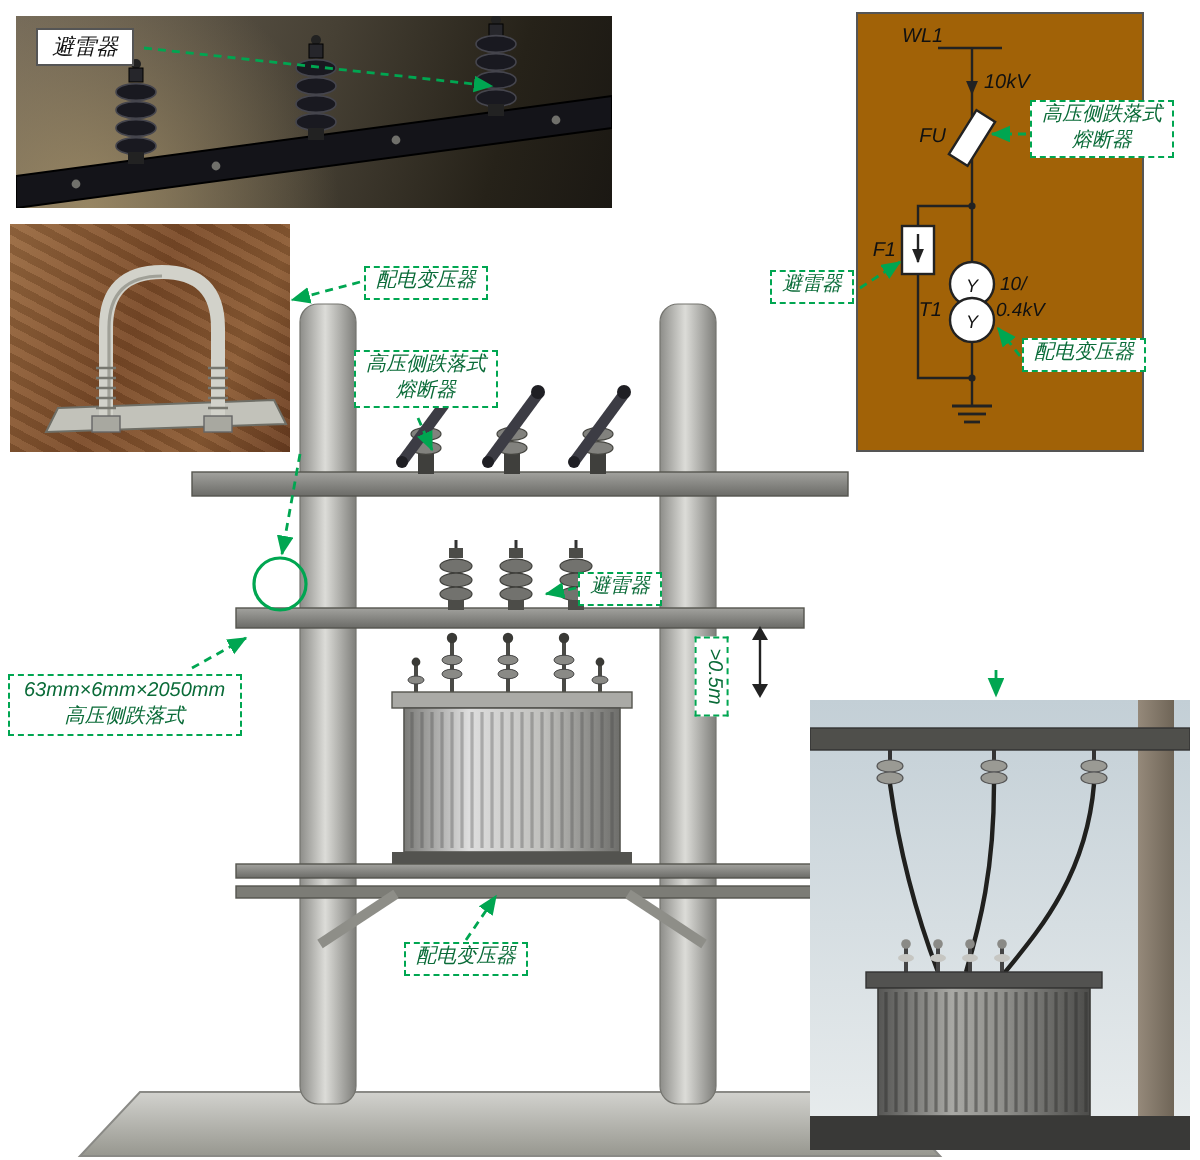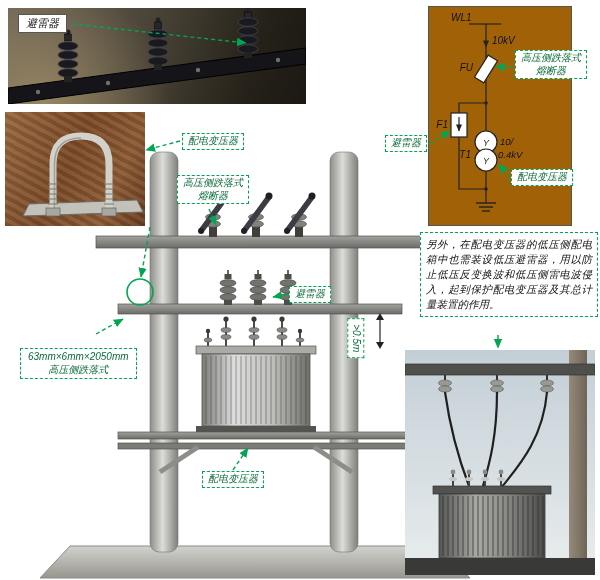--- a/index.html
+++ b/index.html
@@ -15,21 +15,21 @@
   #note-right{left:420px;top:232px;width:166px;padding:4px 5px;border:1.5px dashed #00a651;}
   #schematic{position:absolute;left:428px;top:6px;width:144px;height:220px;border:1px solid #555;
              background:#a16207;z-index:20;box-sizing:border-box;}
   .glabel{position:absolute;z-index:40;background:#fff;border:1.5px dashed #00a651;color:#0a6b38;
           font-size:10px;line-height:1.25;text-align:center;padding:1px 5px;white-space:nowrap;}
   #lbl-photo-arr{position:absolute;left:18px;top:14px;z-index:40;background:#fff;border:1px solid #555;
           color:#111;font-size:11px;padding:1px 7px;white-space:nowrap;}
   #lbl-fuse-main{left:177px;top:175px;}
   #lbl-arr-main{left:289px;top:286px;}
   #lbl-trans-main{left:202px;top:471px;}
-  #lbl-crossarm{left:20px;top:337px;padding:2px 7px;margin-top:11px;}
+  #lbl-crossarm{left:4px;top:337px;padding:2px 7px;}
   #lbl-dim{left:336px;top:330px;transform:rotate(90deg);}
   #lbl-clamp{left:182px;top:133px;}
   #lbl-sch-fuse{left:515px;top:50px;}
   #lbl-sch-arr{left:385px;top:135px;}
   #lbl-sch-trans{left:511px;top:169px;}
   #photo-arr{left:8px;top:8px;width:298px;height:96px;
      background:radial-gradient(circle at 12% 100%, rgba(165,145,105,.8), rgba(165,145,105,0) 45%),
                 linear-gradient(105deg,#6e6557,#464034 50%,#262219 80%,#1b1813);}
   #photo-clamp{left:5px;top:112px;width:140px;height:114px;
      background:repeating-linear-gradient(28deg, rgba(0,0,0,.10) 0 4px, rgba(255,255,255,.05) 4px 8px),
@@ -260,21 +260,20 @@
     <div>熔断器</div>
   </div>
   <div id="lbl-arr-main" class="glabel">避雷器</div>
   <div id="lbl-trans-main" class="glabel">配电变压器</div>
   <div id="lbl-crossarm" class="glabel">
     <div>63mm×6mm×2050mm</div>
     <div>高压侧跌落式</div>
   </div>
   <div id="lbl-dim" class="glabel">&gt;0.5m</div>
 
-  <div id="note-right" class="note">另外，在配电变压器的低压侧配电箱中也需装设低压避雷器，用以防止低压反变换波和低压侧雷电波侵入，起到保护配电变压器及其总计量装置的作用。</div>
 
   <div id="photo-trans" class="photo">
     <svg width="190" height="225" viewBox="0 0 190 225">
       <defs>
         <linearGradient id="skyG" x1="0" y1="0" x2="0" y2="1">
           <stop offset="0" stop-color="#c3cfd6"></stop>
             <stop offset="1" stop-color="#e9edee"></stop>
         </linearGradient>
         <linearGradient id="transG2" x1="0" y1="0" x2="1" y2="0">
           <stop offset="0" stop-color="#565654"></stop>

